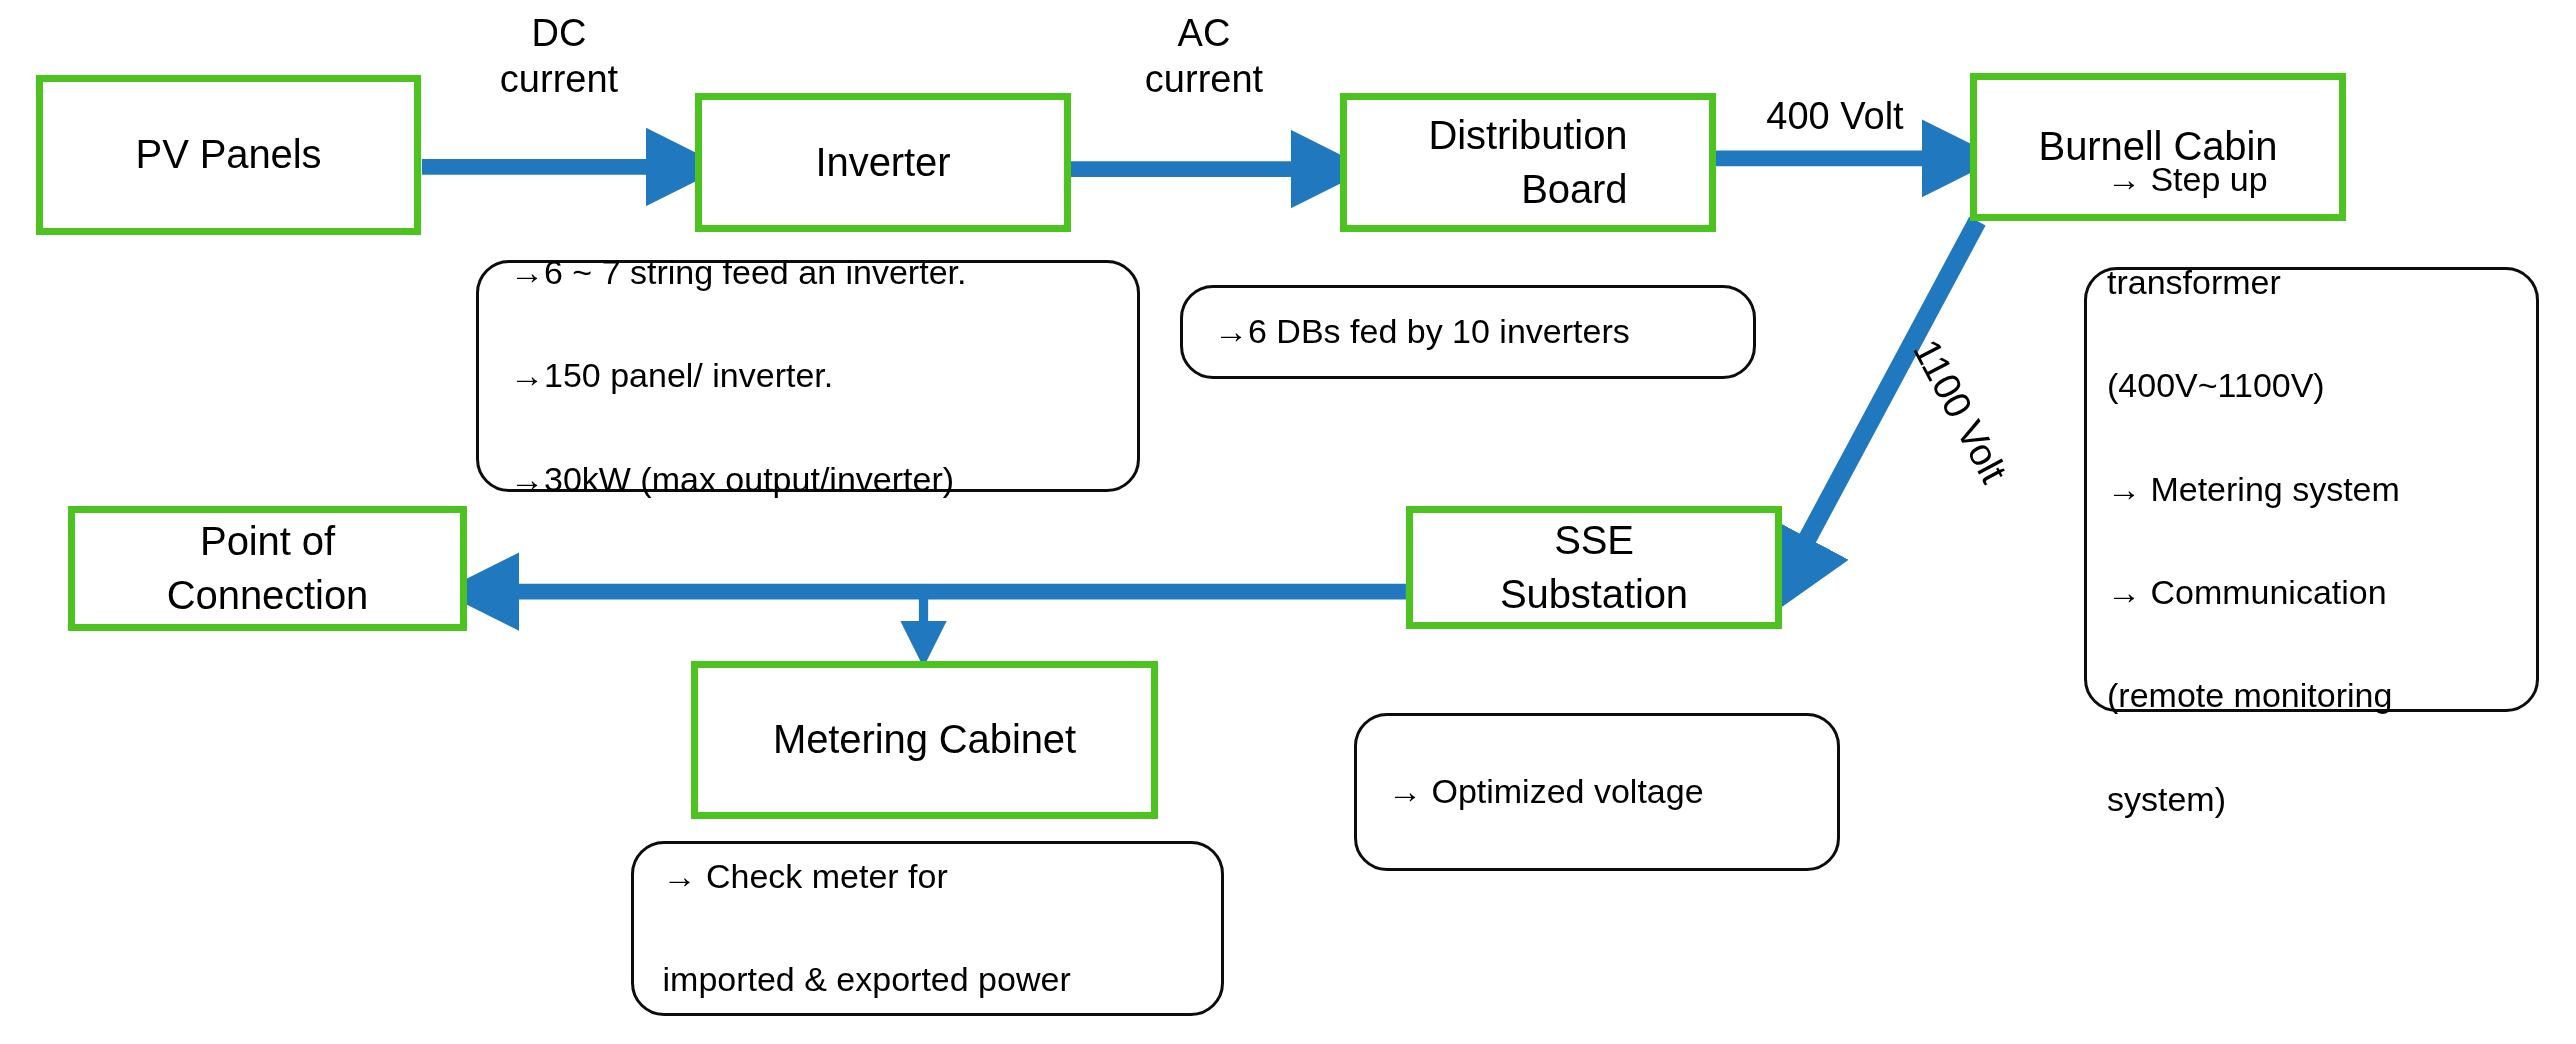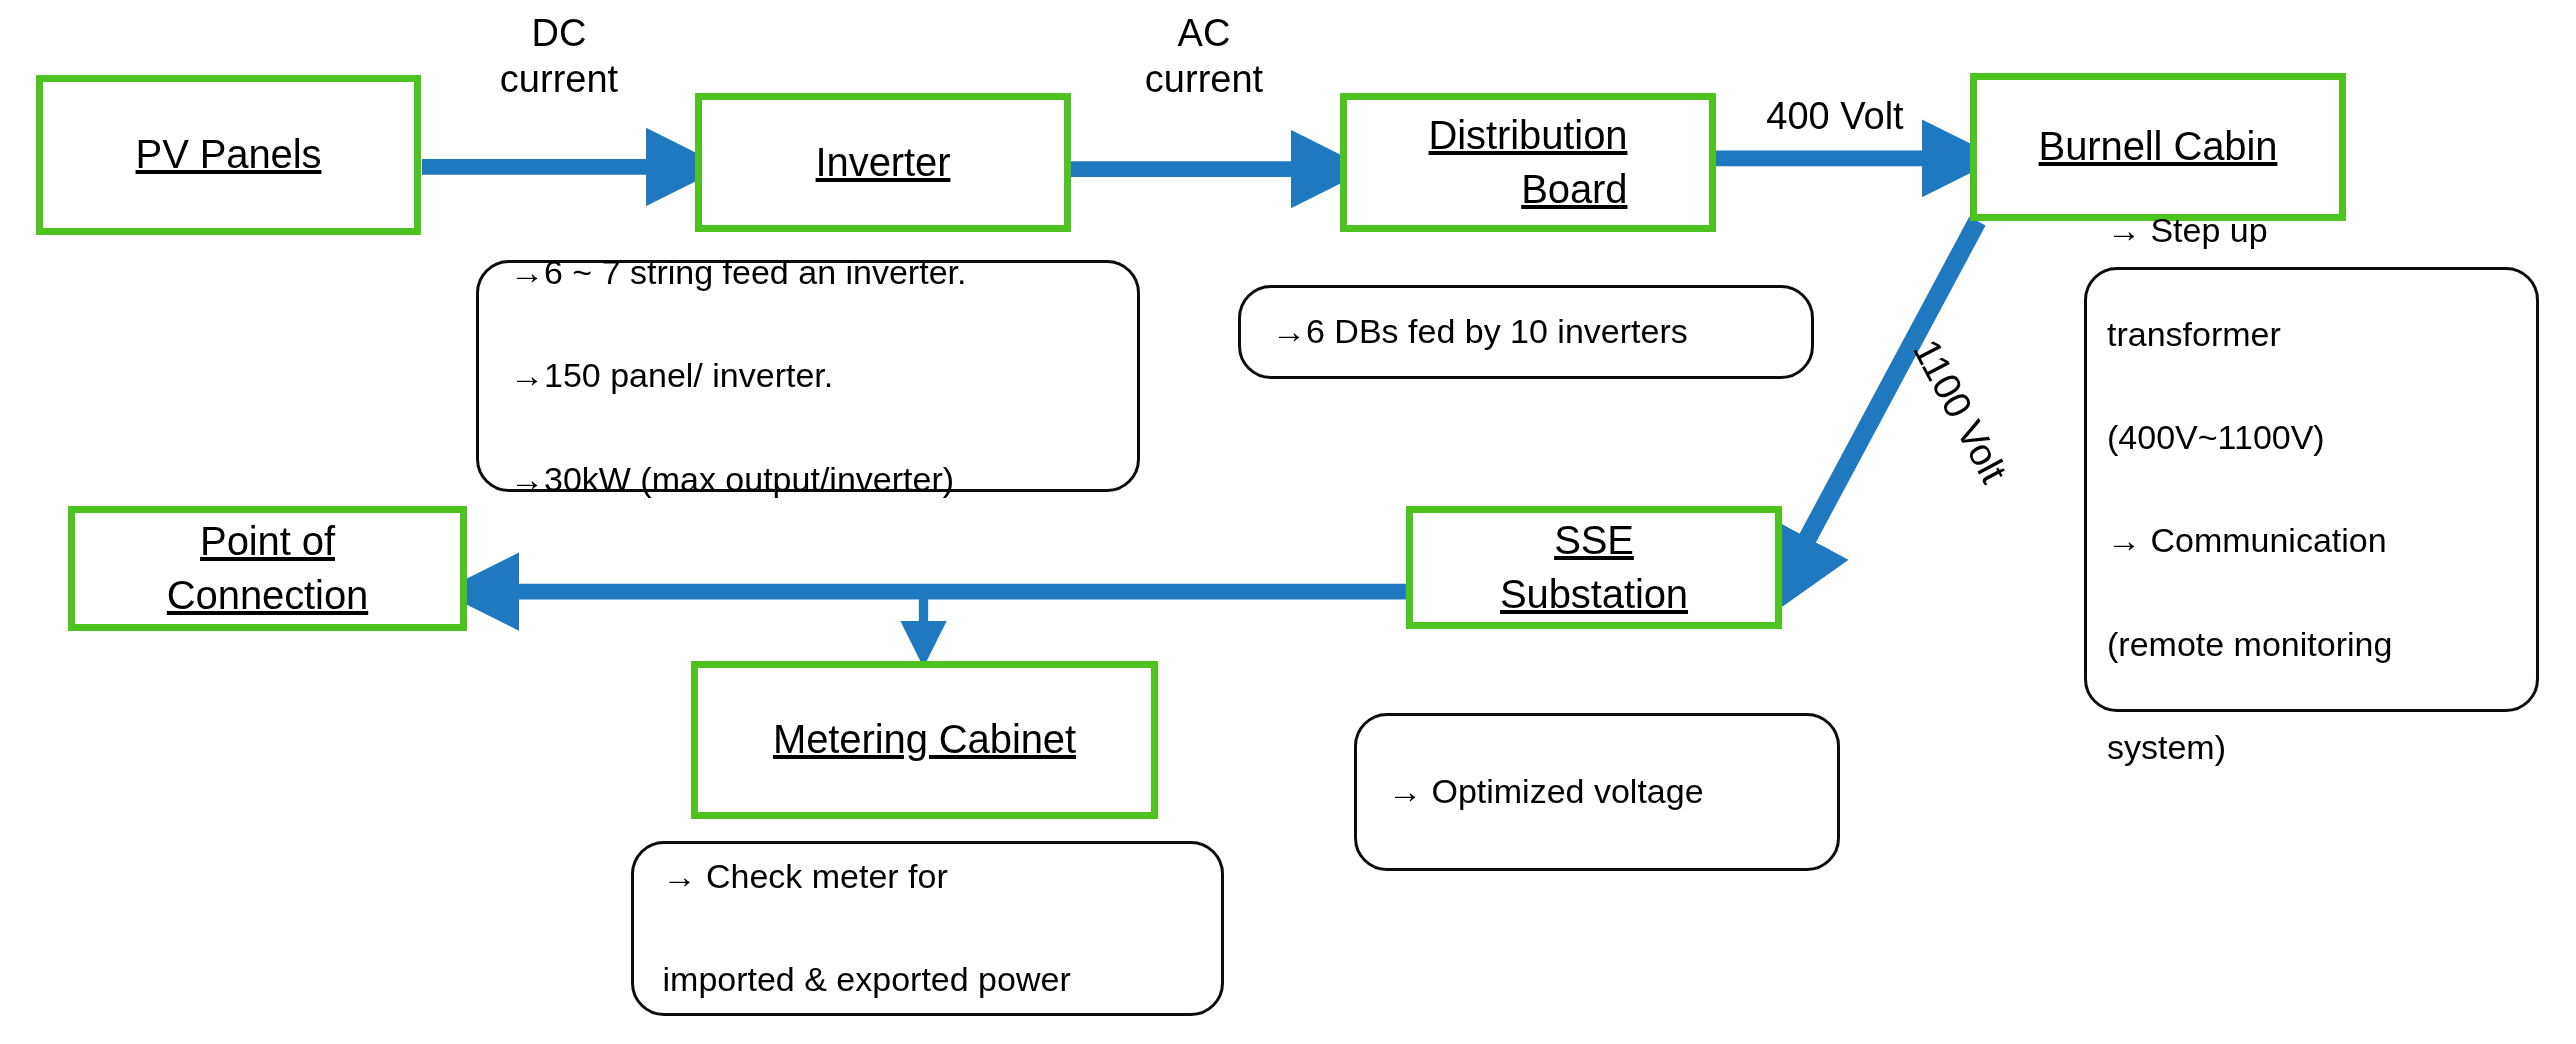--- a/index.html
+++ b/index.html
@@ -24,21 +24,20 @@
     display: flex;
     align-items: center;
     justify-content: center;
     text-align: center;
     color: #000000;
     font-size: 40px;
     line-height: 1.33;
     font-weight: 400;
     letter-spacing: -0.1px;
     white-space: pre-line;
-    text-decoration: underline;
   }
   
   .note {
     position: absolute;
     box-sizing: border-box;
     border: 3.6px solid #0c0c0c;
     border-radius: 33px;
     background: #ffffff;
     color: #000000;
     font-size: 34px;
@@ -129,31 +128,32 @@
   <div class="edge-label rot" style="left:1853px;top:388px; width:214px;">1100 Volt</div>
 
   <div class="note" style="left:476px; top:260px; width:664px; height:232px;">
     <div class="note-lines">
       <span class="note-line">→6 ~ 7 string feed an inverter.</span>
       <span class="note-line">→150 panel/ inverter.</span>
       <span class="note-line">→30kW (max output/inverter)</span>
     </div>
   </div>
 
-  <div class="note" style="left:1238px;top:285px; width:576px; height:94px;">
+  <div class="note" style="left:1180px;top:285px; width:576px; height:94px;">
     <div class="note-lines">
       <span class="note-line">→6 DBs fed by 10 inverters</span>
     </div>
   </div>
 
   <div class="note" style="left:2084px;top:267px; width:455px; height:445px;">
     <div class="note-lines" style="padding:0 20px;">
       <span class="note-line">→ Step up</span>
       <span class="note-line">transformer</span>
       <span class="note-line">(400V~1100V)</span>
+      <span class="note-line">→ Metering system</span>
       <span class="note-line">→ Communication</span>
       <span class="note-line">(remote monitoring</span>
       <span class="note-line">system)</span>
     </div>
   </div>
 
   <div class="note" style="left:1354px;top:713px;width:486px; height:158px;">
     <div class="note-lines">
       <span class="note-line">→ Optimized voltage</span>
     </div>

